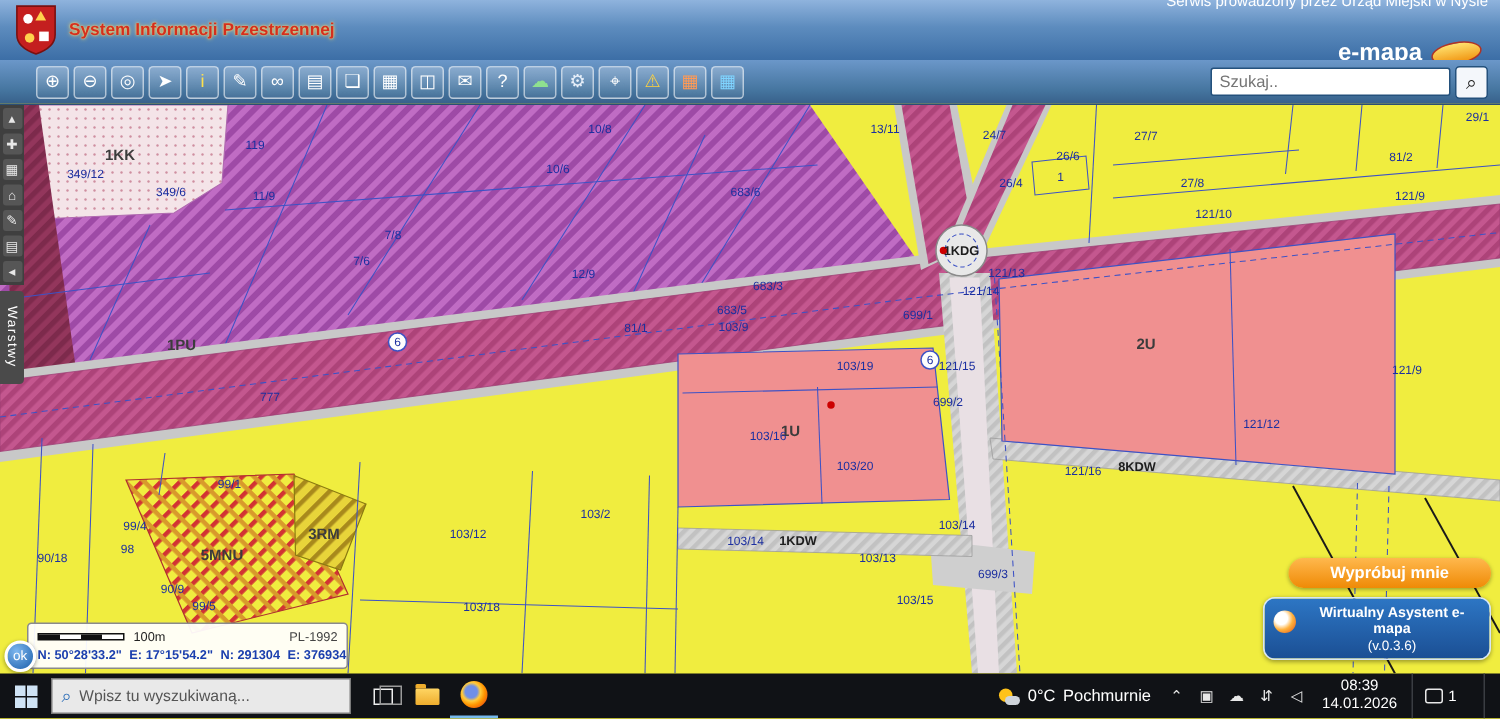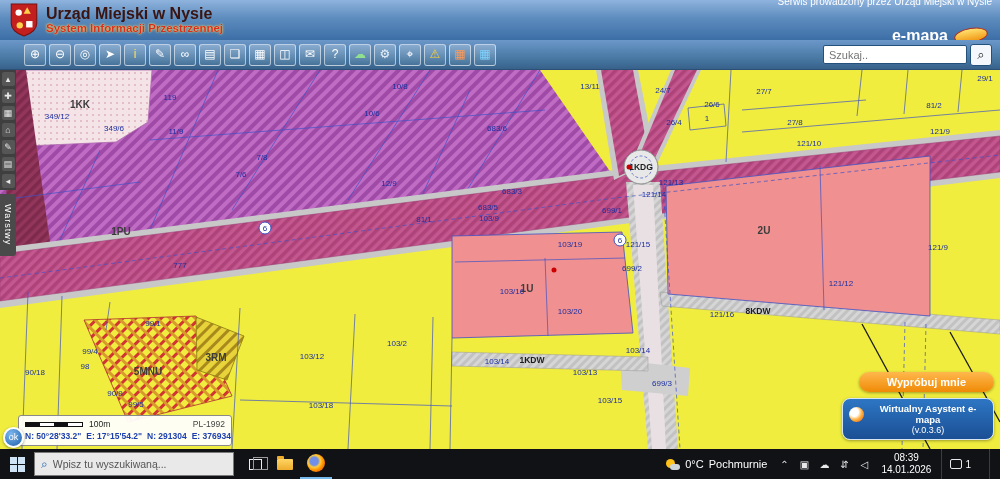--- a/index.html
+++ b/index.html
@@ -22,21 +22,21 @@
     background:linear-gradient(180deg,#ffe16e,#f0930f); transform:rotate(-10deg); }
 
   
   .toolbar { position:absolute; top:40px; left:0; width:1000px; height:30px;
     background:linear-gradient(180deg,#6b97c9 0%,#45759f 70%,#38618b 100%);
     border-bottom:1px solid #2c4f74; display:flex; align-items:center; gap:3px; padding:0 8px 0 24px; z-index:30; }
   .tb-btn { width:22px; height:22px; border:1px solid rgba(255,255,255,.55); border-radius:3px;
     background:linear-gradient(180deg,rgba(255,255,255,.25),rgba(255,255,255,.05));
     font-size:12px; line-height:19px; text-align:center; cursor:pointer; color:#fff; padding:0; }
   .tb-search { margin-left:auto; display:flex; align-items:center; gap:3px; }
-  .tb-search input { width:144px; height:19px; border:1px solid #24517c; border-radius:2px; font-size:11px; padding:0 5px; color:#333; }
+  .tb-search input { width:160px; height:19px; border:1px solid #24517c; border-radius:2px; font-size:11px; padding:0 5px; color:#333; }
   .tb-search .search-go { width:22px; height:22px; background:#f4f7fb; border:1px solid #24517c; border-radius:3px; font-size:13px; color:#222; cursor:pointer; }
 
   
   .left-rail { position:absolute; top:70px; left:0; width:16px; z-index:25; display:flex; flex-direction:column; }
   .rail-tools { background:#3f3f3f; display:flex; flex-direction:column; align-items:center; padding:2px 0; gap:3px; }
   .rail-ic { width:13px; height:14px; color:#e8e8e8; font-size:9px; line-height:14px; text-align:center; background:#565656; border-radius:2px; cursor:pointer; }
   .layers-tab { margin-top:4px; width:16px; height:62px; background:#4a4a4a; color:#fff; border-radius:0 3px 3px 0;
     font-size:9px; display:flex; align-items:center; justify-content:center; cursor:pointer;
     writing-mode:vertical-rl; letter-spacing:1px; }
 
@@ -113,21 +113,20 @@
 <div class="header">
   <div class="header-left">
     <svg class="coat" viewBox="0 0 26 32">
       <path d="M1,1 h24 v18 q0,8 -12,12 q-12,-4 -12,-12 z" fill="#c41f1f" stroke="#7a1010"></path>
       <circle cx="8" cy="9" r="3" fill="#ffffff"></circle>
       <path d="M16,4 l3.4,6 h-6.8 z" fill="#ffd24d"></path>
       <circle cx="9" cy="21" r="3" fill="#ffd24d"></circle>
       <rect x="15" y="17" width="6" height="6" fill="#ffffff"></rect>
     </svg>
     <div class="titles">
-      <div class="org-title">Urząd Miejski w Nysie</div>
       <div class="org-subtitle">System Informacji Przestrzennej</div>
     </div>
   </div>
   <div class="header-right">
     <div class="service-note">Serwis prowadzony przez Urząd Miejski w Nysie</div>
     <div class="brand-row">
       <span class="brand-name">e-mapa</span>
       <span class="brand-oval"></span>
     </div>
   </div>

